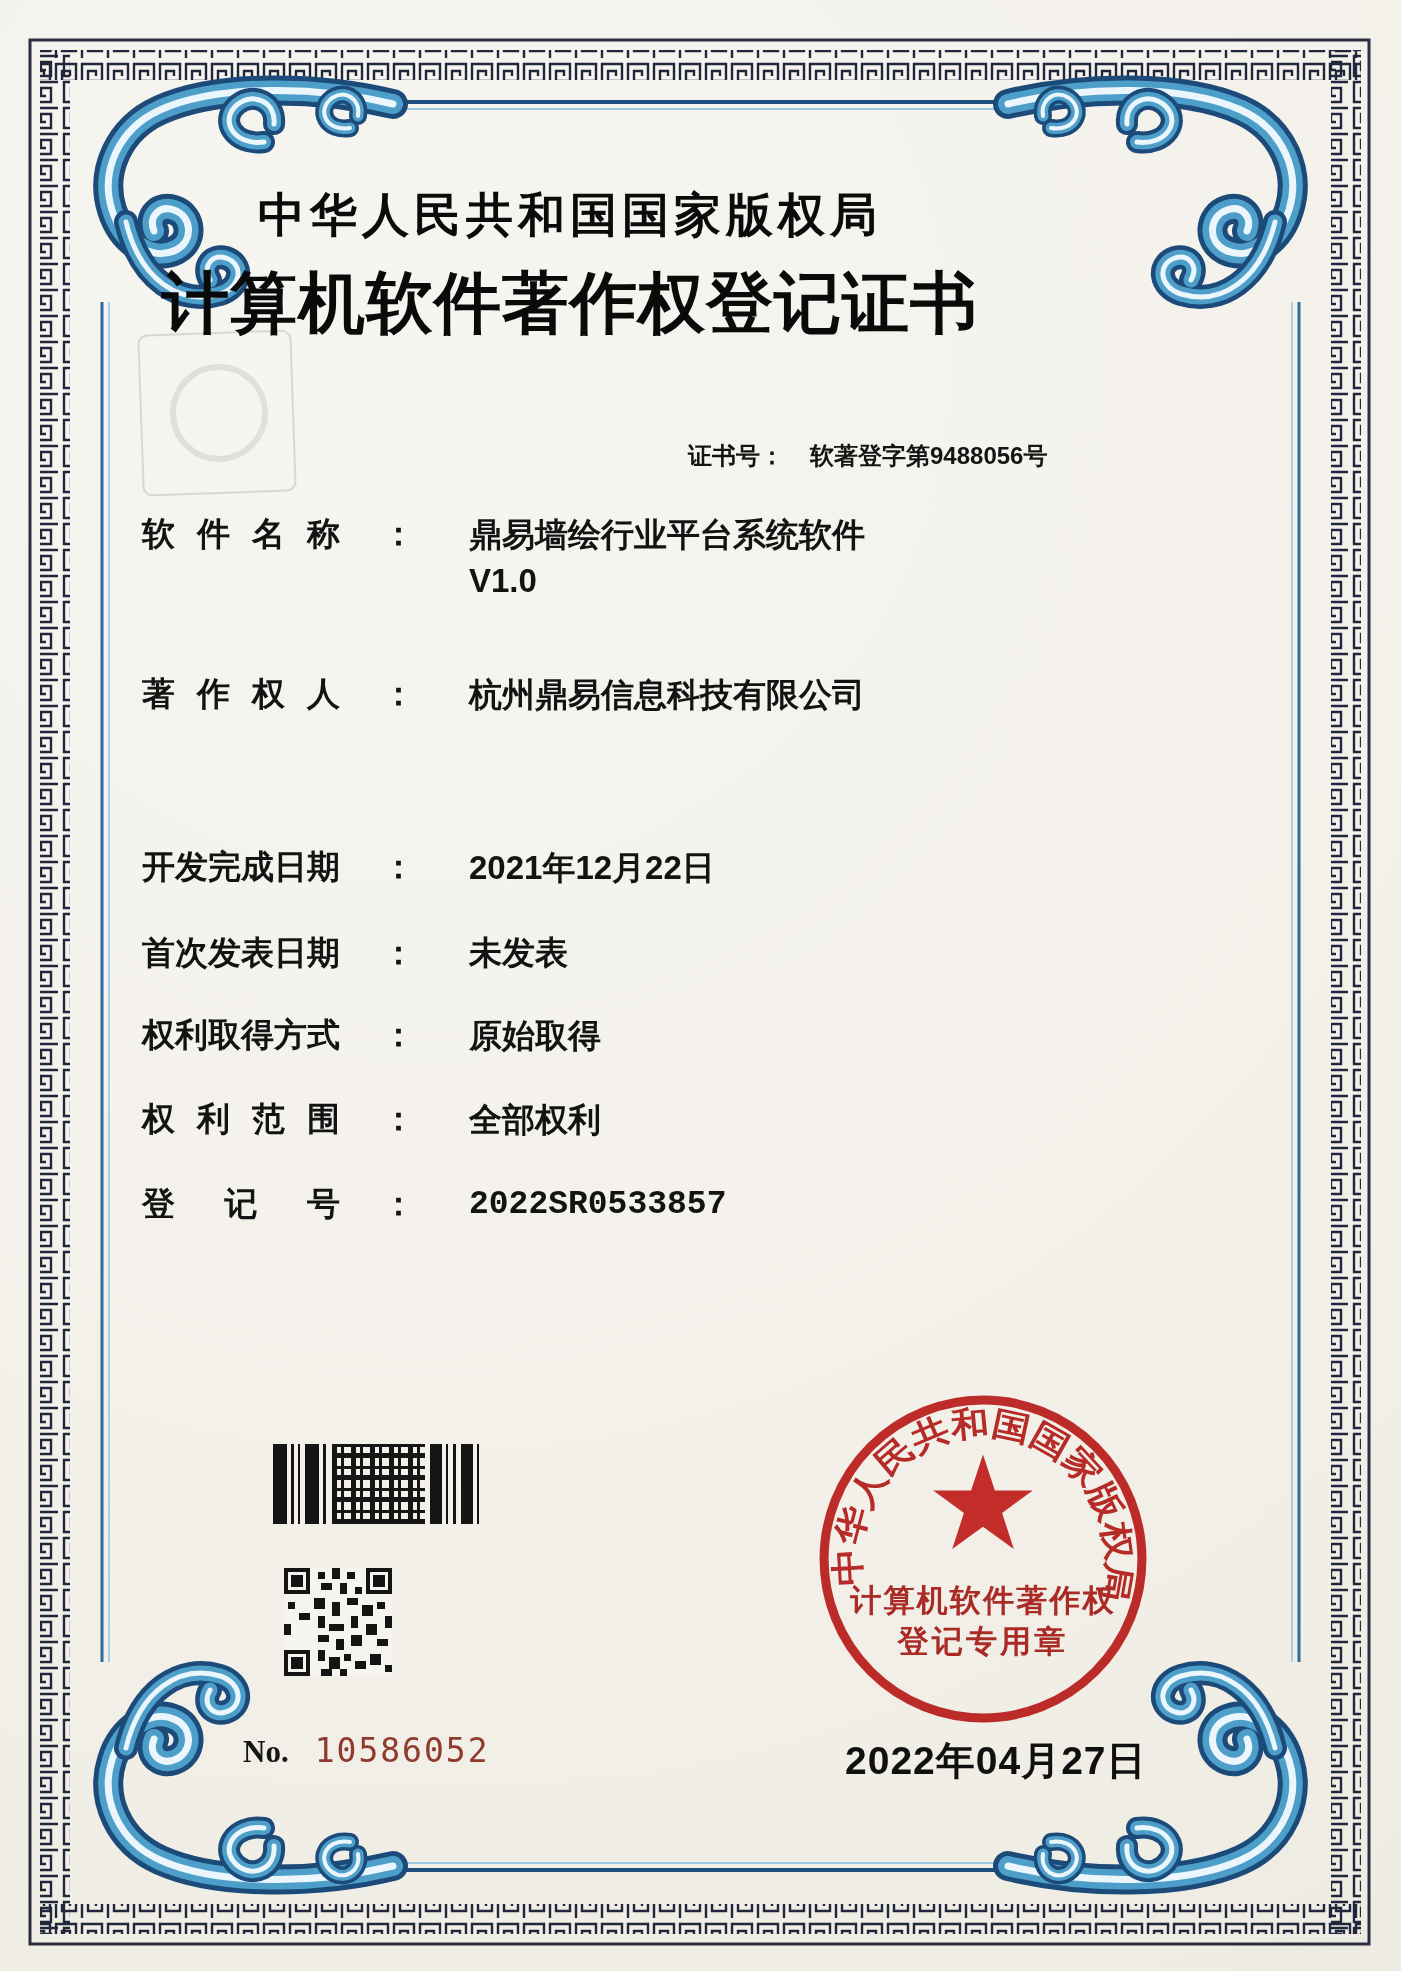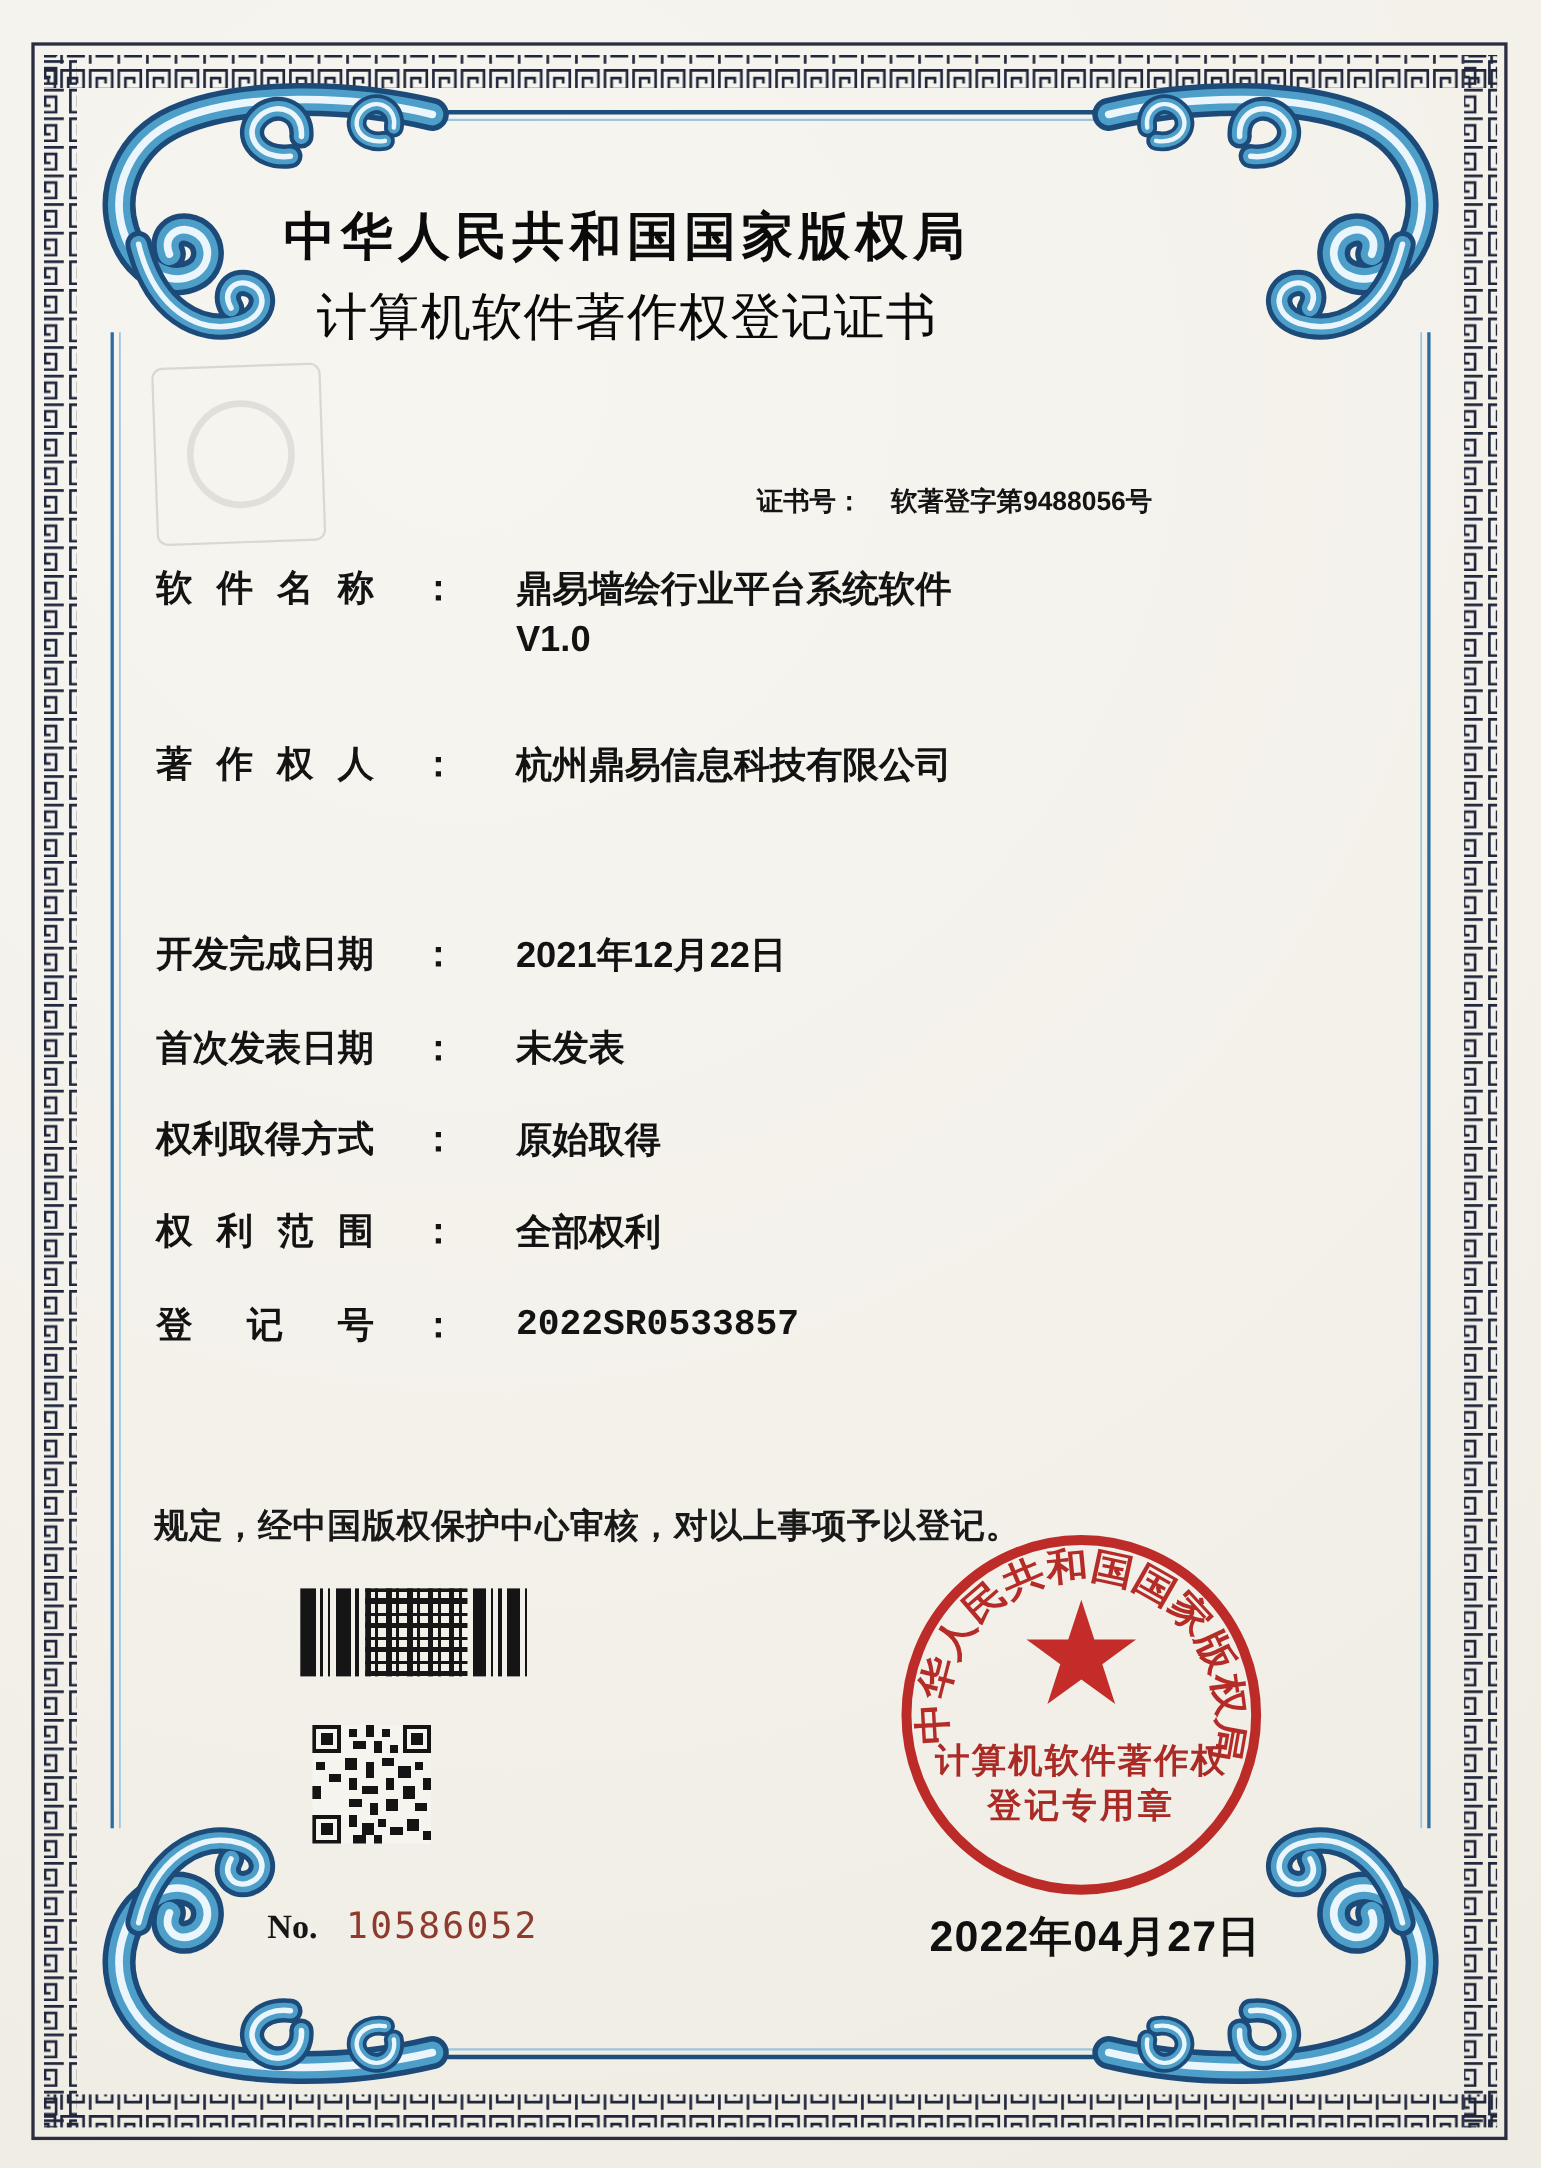--- a/index.html
+++ b/index.html
@@ -6,21 +6,21 @@
   .page{
     position:relative;width:1401px;height:1971px;overflow:hidden;
     background:radial-gradient(circle at 30% 18%, #f7f5f0 0%, #f3f1ea 55%, #eeebe2 100%);
     font-family:"Liberation Sans", sans-serif;color:#111;
   }
   .abs{position:absolute;}
   svg{display:block;}
 
   
   .authority{top:184px;left:0;width:1140px;text-align:center;font-size:47px;font-weight:800;letter-spacing:5px;color:#0b0b0c;}
-  .title{top:258px;left:0;width:1140px;text-align:center;font-size:46px;font-weight:400;letter-spacing:1px;color:#0a0a0b;}
+  .title{top:258px;left:0;width:1140px;text-align:center;font-size:67px;font-weight:700;letter-spacing:1px;color:#0a0a0b;}
   .certno{top:440px;left:688px;font-size:24px;font-weight:700;color:#141414;}
   .certno .val{margin-left:26px;}
 
   .frow{left:142px;right:80px;display:flex;align-items:flex-start;font-size:33px;font-weight:700;color:#131313;gap:40px;}
   .flabel{display:inline-block;width:198px;text-align:justify;text-align-last:justify;}
   .fcolon{margin-left:2px;}
   .fvalue{margin-left:14px;line-height:1.4;}
   .r1{top:512px;} .r2{top:672px;} .r3{top:845px;} .r4{top:930px;align-items:center;}
   .r5{top:1013px;} .r6{top:1097px;} .r7{top:1182px;font-family:Liberation Mono, monospace;}
 
@@ -145,21 +145,20 @@
     <span class="flabel">权利范围</span>
       <span class="fcolon">：</span>
     <span class="fvalue">全部权利</span>
   </div>
   <div class="abs frow r7">
     <span class="flabel">登记号</span>
       <span class="fcolon">：</span>
     <span class="fvalue">2022SR0533857</span>
   </div>
 
-  <div class="abs stmt stmt2">规定，经中国版权保护中心审核，对以上事项予以登记。</div>
 
   <div class="abs barcode">
     <div class="bc-left"></div>
     <div class="bc-mid"></div>
     <div class="bc-right"></div>
   </div>
 
   <svg class="abs" style="top:1568px;left:284px" width="108" height="108" viewBox="0 0 29 29" shape-rendering="crispEdges" aria-hidden="true">
     <rect width="29" height="29" fill="#f6f4ef"></rect>
     <g fill="#141414">

